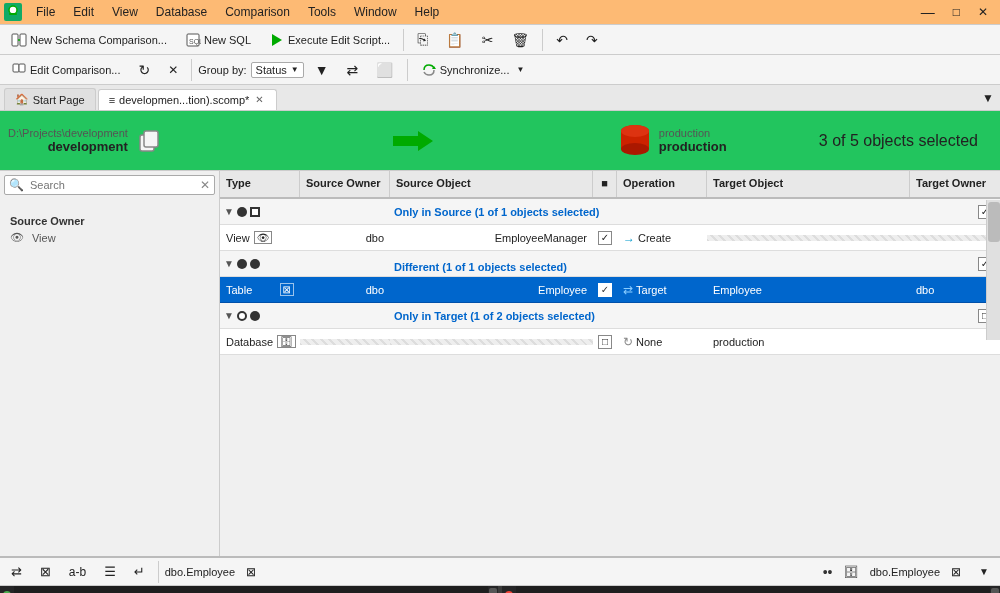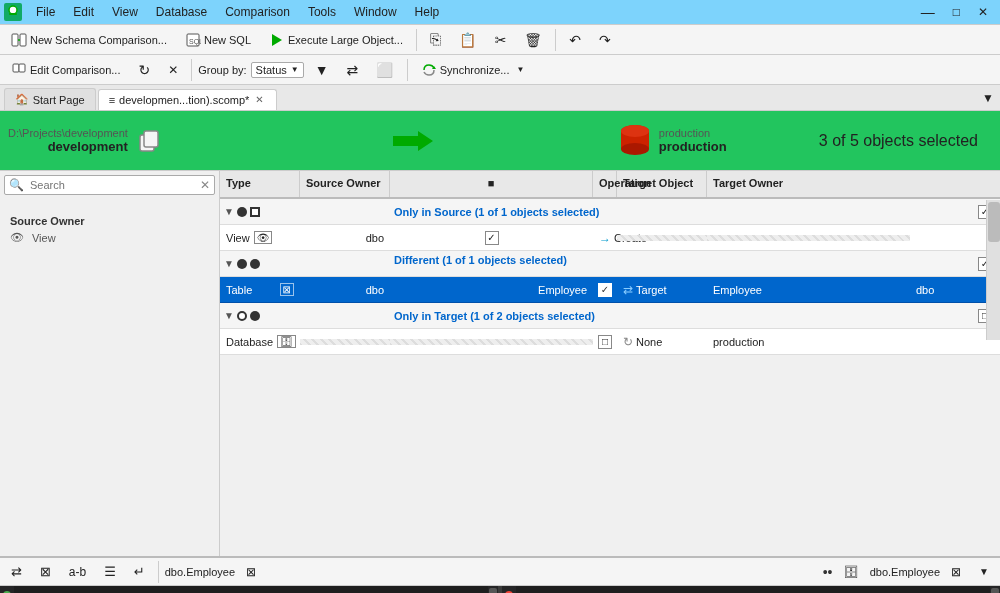--- a/index.html
+++ b/index.html
@@ -1,19 +1,19 @@
 <!DOCTYPE html>
 <html><head>
   <meta charset="utf-8">
   <style>
     * { box-sizing: border-box; margin: 0; padding: 0; }
     body { font-family: 'Segoe UI', Arial, sans-serif; font-size: 12px; background: #f0f0f0; color: #222; overflow: hidden; width: 1000px; height: 593px; }
 
     
-    .menu-bar { display: flex; align-items: center; background: #7dd3fc; padding: 2px 4px; gap: 2px; border-bottom: 1px solid #ccc; }
+    .menu-bar { display: flex; align-items: center; background: #fdba74; padding: 2px 4px; gap: 2px; border-bottom: 1px solid #ccc; }
     .menu-bar .app-icon { width: 18px; height: 18px; background: #1a6; border-radius: 2px; margin-right: 4px; display: flex; align-items: center; justify-content: center; }
     .menu-item { padding: 2px 8px; cursor: pointer; font-size: 12px; }
 
     
     .toolbar { display: flex; align-items: center; background: #f5f5f5; border-bottom: 1px solid #ccc; padding: 2px 4px; gap: 4px; min-height: 30px; }
     .toolbar-btn { display: flex; align-items: center; gap: 3px; padding: 2px 6px; border: 1px solid transparent; border-radius: 2px; cursor: pointer; font-size: 11px; white-space: nowrap; background: transparent; }
     .toolbar-icon { width: 16px; height: 16px; display: inline-flex; align-items: center; justify-content: center; }
     .separator { width: 1px; height: 22px; background: #ccc; margin: 0 2px; }
     .toolbar-dropdown { display: flex; align-items: center; border: 1px solid #aaa; background: white; padding: 1px 4px; border-radius: 2px; font-size: 11px; cursor: pointer; }
     .dropdown-arrow { margin-left: 4px; font-size: 8px; }
@@ -81,21 +81,21 @@
         </svg>
     </span>
     <span>New SQL</span>
   </div>
   <div class="toolbar-btn">
     <span class="toolbar-icon">
       <svg width="16" height="16" viewBox="0 0 16 16">
           <polygon points="3,2 13,8 3,14" fill="#0a0"></polygon>
         </svg>
     </span>
-    <span>Execute Large Object...</span>
+    <span>Execute Edit Script...</span>
   </div>
   <div class="separator"></div>
 
   <div class="toolbar-btn">
     <span style="font-size:14px;">⎘</span>
   </div>
   <div class="toolbar-btn">
     <span style="font-size:14px;">📋</span>
   </div>
   <div class="toolbar-btn">
@@ -233,20 +233,21 @@
         </div>
       </div>
     </div>
   </div>
 
   <div class="right-panel">
 
     <div style="display:grid;grid-template-columns:80px 90px 1fr 24px 90px 1fr 90px;background:#e8e8e8;border-bottom:2px solid #bbb;font-size:11px;font-weight:bold;min-height:28px;overflow:hidden;">
       <div style="padding:6px 6px;border-right:1px solid #ccc;">Type</div>
       <div style="padding:6px 6px;border-right:1px solid #ccc;">Source Owner</div>
+      <div style="padding:6px 6px;border-right:1px solid #ccc;">Source Object</div>
       <div style="padding:6px 2px;border-right:1px solid #ccc;text-align:center;">■</div>
       <div style="padding:6px 6px;border-right:1px solid #ccc;">Operation</div>
       <div style="padding:6px 6px;border-right:1px solid #ccc;">Target Object</div>
       <div style="padding:6px 6px;">Target Owner</div>
     </div>
 
     <div style="flex:1;overflow-y:auto;overflow-x:hidden;">
 
       <div style="display:grid;grid-template-columns:80px 90px 1fr 24px 90px 1fr 90px;background:#f5f5f5;border-bottom:1px solid #ddd;align-items:center;min-height:26px;cursor:pointer;">
         <div style="padding:3px 4px;display:flex;align-items:center;gap:3px;grid-column:1/3;">
@@ -261,38 +262,39 @@
           </span>
         </div>
       </div>
 
       <div style="display:grid;grid-template-columns:80px 90px 1fr 24px 90px 1fr 90px;border-bottom:1px solid #ddd;align-items:center;min-height:26px;background:white;">
         <div style="padding:3px 6px;display:flex;align-items:center;gap:4px;font-size:11px;">
           <span>View</span>
           <span style="font-size:10px;border:1px solid #888;padding:0 2px;">👁</span>
         </div>
         <div style="padding:3px 6px;font-size:11px;text-align:right;">dbo</div>
+        <div style="padding:3px 6px;font-size:11px;text-align:right;">EmployeeManager</div>
         <div style="padding:2px;display:flex;align-items:center;justify-content:center;">
           <span style="width:14px;height:14px;border:1px solid #888;display:inline-flex;align-items:center;justify-content:center;font-size:10px;background:white;">✓</span>
         </div>
         <div style="padding:3px 6px;font-size:11px;display:flex;align-items:center;gap:3px;">
           <span style="color:#0099cc;font-size:12px;">→</span>
           <span>Create</span>
         </div>
         <div style="padding:3px 6px;font-size:11px;background:repeating-linear-gradient(45deg,#ddd,#ddd 2px,#eee 2px,#eee 6px);"></div>
         <div style="padding:3px 6px;font-size:11px;background:repeating-linear-gradient(45deg,#ddd,#ddd 2px,#eee 2px,#eee 6px);"></div>
       </div>
 
       <div style="display:grid;grid-template-columns:80px 90px 1fr 24px 90px 1fr 90px;background:#f5f5f5;border-bottom:1px solid #ddd;align-items:center;min-height:26px;cursor:pointer;">
         <div style="padding:3px 4px;display:flex;align-items:center;gap:3px;grid-column:1/3;">
           <span style="font-size:10px;color:#555;">▼</span>
           <span style="display:inline-block;width:10px;height:10px;background:#333;border-radius:50%;"></span>
           <span style="display:inline-block;width:10px;height:10px;background:#333;border-radius:50%;"></span>
         </div>
-        <div style="padding:3px 4px;grid-column:3/8;display:flex;align-items:flex-start;">
+        <div style="padding:3px 4px;grid-column:3/8;display:flex;align-items:flex-end;">
           <span style="color:#0066cc;font-weight:bold;font-size:11px;">Different (1 of 1 objects selected)</span>
           <span style="margin-left:auto;padding:2px 4px;">
             <span style="width:14px;height:14px;border:1px solid #888;display:inline-flex;align-items:center;justify-content:center;font-size:10px;background:white;">✓</span>
           </span>
         </div>
       </div>
 
       <div style="display:grid;grid-template-columns:80px 90px 1fr 24px 90px 1fr 90px;border-bottom:1px solid #0050aa;align-items:center;min-height:26px;background:#0066cc;color:white;">
         <div style="padding:3px 6px;display:flex;align-items:center;font-size:11px;justify-content:space-between;">
           <span>Table</span>

